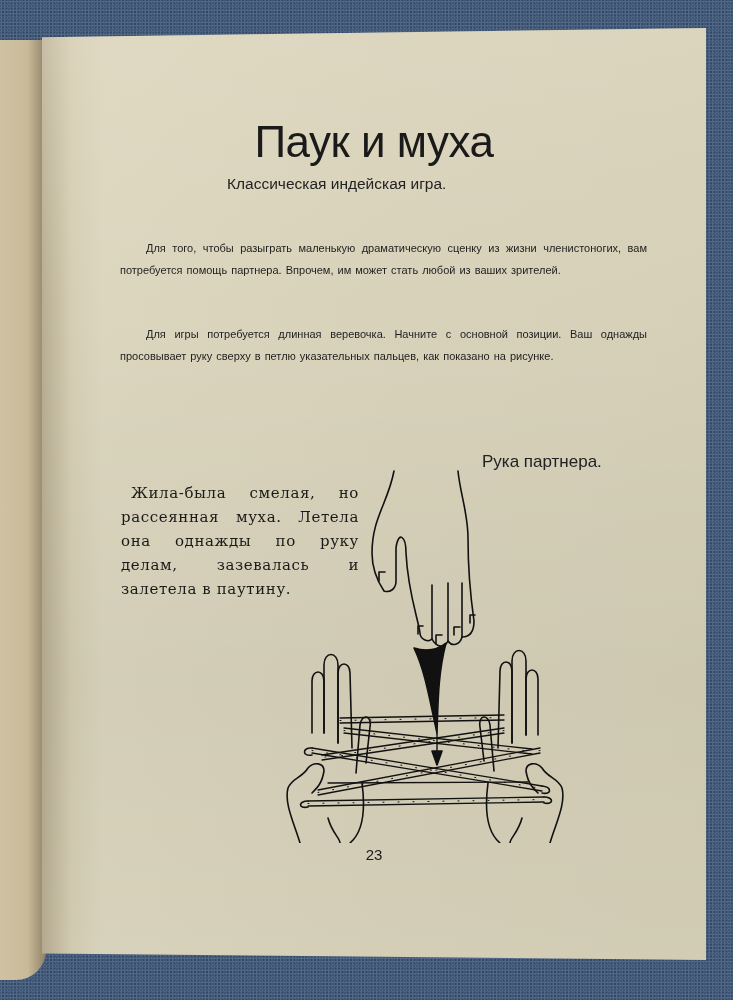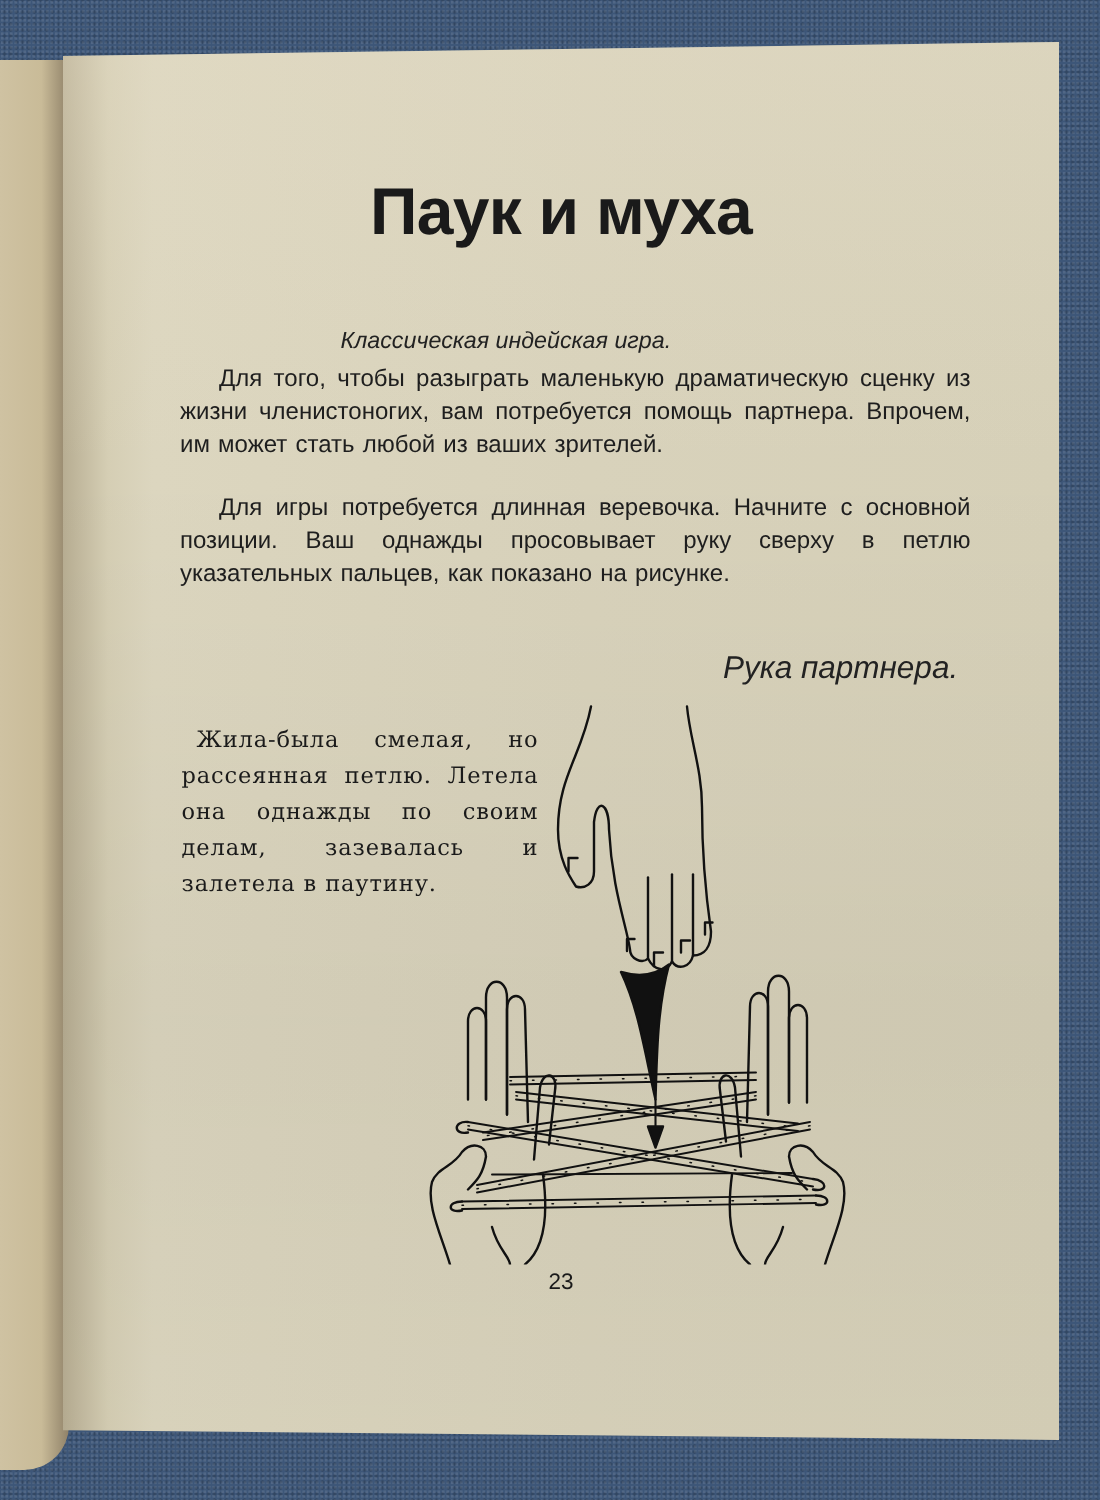--- a/index.html
+++ b/index.html
@@ -24,42 +24,42 @@
     box-shadow: 2px 3px 6px rgba(0,0,0,0.35);
     clip-path: polygon(0 1%, 100% 0, 100% 100%, 0 99.3%);
   }
   .page-shade {
     position: absolute; left: 0; top: 0; width: 100%; height: 100%;
     background: linear-gradient(180deg, rgba(230,222,200,0.35) 0%, rgba(0,0,0,0) 30%, rgba(0,0,0,0.04) 70%, rgba(0,0,0,0.02) 100%);
   }
   .title {
     position: absolute; left: 0; width: 100%; top: 60px;
     text-align: center; font-size: 44px; color: #1a1a1a; letter-spacing: -0.5px;
-    font-family: "Liberation Sans", sans-serif; font-weight: bold;
+    font-family: "Liberation Sans", sans-serif; font-weight: normal;
   }
   .subtitle {
-    position: absolute; left: 185px; top: 145px; font-style: italic;
-    font-size: 15.5px; color: #222; line-height: 22px; margin-top: 44px;
+    position: absolute; left: 185px; top: 145px; 
+    font-size: 15.5px; color: #222; line-height: 22px;
   }
   .subtitle .l2 { display: block; padding-left: 12px; }
   .para {
     position: absolute; left: 78px; width: 527px;
-    font-size: 16px; line-height: 22px; color: #1e1e1e; text-align: justify;
+    font-size: 11px; line-height: 22px; color: #1e1e1e; text-align: justify;
     text-indent: 26px; word-spacing: 1px;
   }
   .para.p1 { top: 198px; }
   .para.p2 { top: 284px; }
   .story {
     position: absolute; left: 79px; top: 438px; width: 238px;
     font-family: "DejaVu Serif", serif; font-size: 15px; line-height: 24px;
     color: #1a1a1a; text-align: justify; text-indent: 10px; letter-spacing: 0.6px;
   }
   .caption {
-    position: absolute; left: 440px; top: 406px; font-style: italic;
-    font-size: 21px; color: #222;
+    position: absolute; left: 440px; top: 424px; 
+    font-size: 17px; color: #222;
   }
   .page-number {
     position: absolute; left: 0; width: 100%; top: 818px;
     text-align: center; font-size: 15px; color: #1a1a1a;
   }
   .illustration { position: absolute; left: 190px; top: 415px; }
 </style>
 </head>
 <body>
 
@@ -70,21 +70,21 @@
 
   <h1 class="title">Паук и муха</h1>
 
   <div class="subtitle">
     <span>Классическая индейская игра.</span>
   </div>
 
   <p class="para p1">Для того, чтобы разыграть маленькую драматическую сценку из жизни членистоногих, вам потребуется помощь партнера. Впрочем, им может стать любой из ваших зрителей.</p>
   <p class="para p2">Для игры потребуется длинная веревочка. Начните с основной позиции. Ваш однажды просовывает руку сверху в петлю указательных пальцев, как показано на рисунке.</p>
 
-  <p class="story">Жила-была смелая, но рассеянная петлю. Летела она однажды по своим делам, зазевалась и залетела в паутину.</p>
+  <p class="story">Жила-была смелая, но рассеянная муха. Летела она однажды по руку делам, зазевалась и залетела в паутину.</p>
 
   <div class="caption">Рука партнера.</div>
 
   <svg class="illustration" width="360" height="400" viewBox="0 0 360 400" fill="none" stroke="#111" stroke-width="1.6" stroke-linecap="round" stroke-linejoin="round">
 
     <g>
       <path d="M162 28 C156 60 140 75 140 110 C140 130 148 142 152 148 C158 150 164 146 164 138 L164 105 C166 88 174 92 174 110 C176 150 186 175 188 190 C188 196 196 200 200 196 C204 204 212 206 216 198 C220 204 228 202 230 194 C238 194 242 188 242 178 C238 150 236 120 236 95 C236 70 228 50 226 28"></path>
       <path d="M200 196 L200 142"></path>
       <path d="M216 198 L216 140"></path>
       <path d="M230 194 L230 140"></path>

